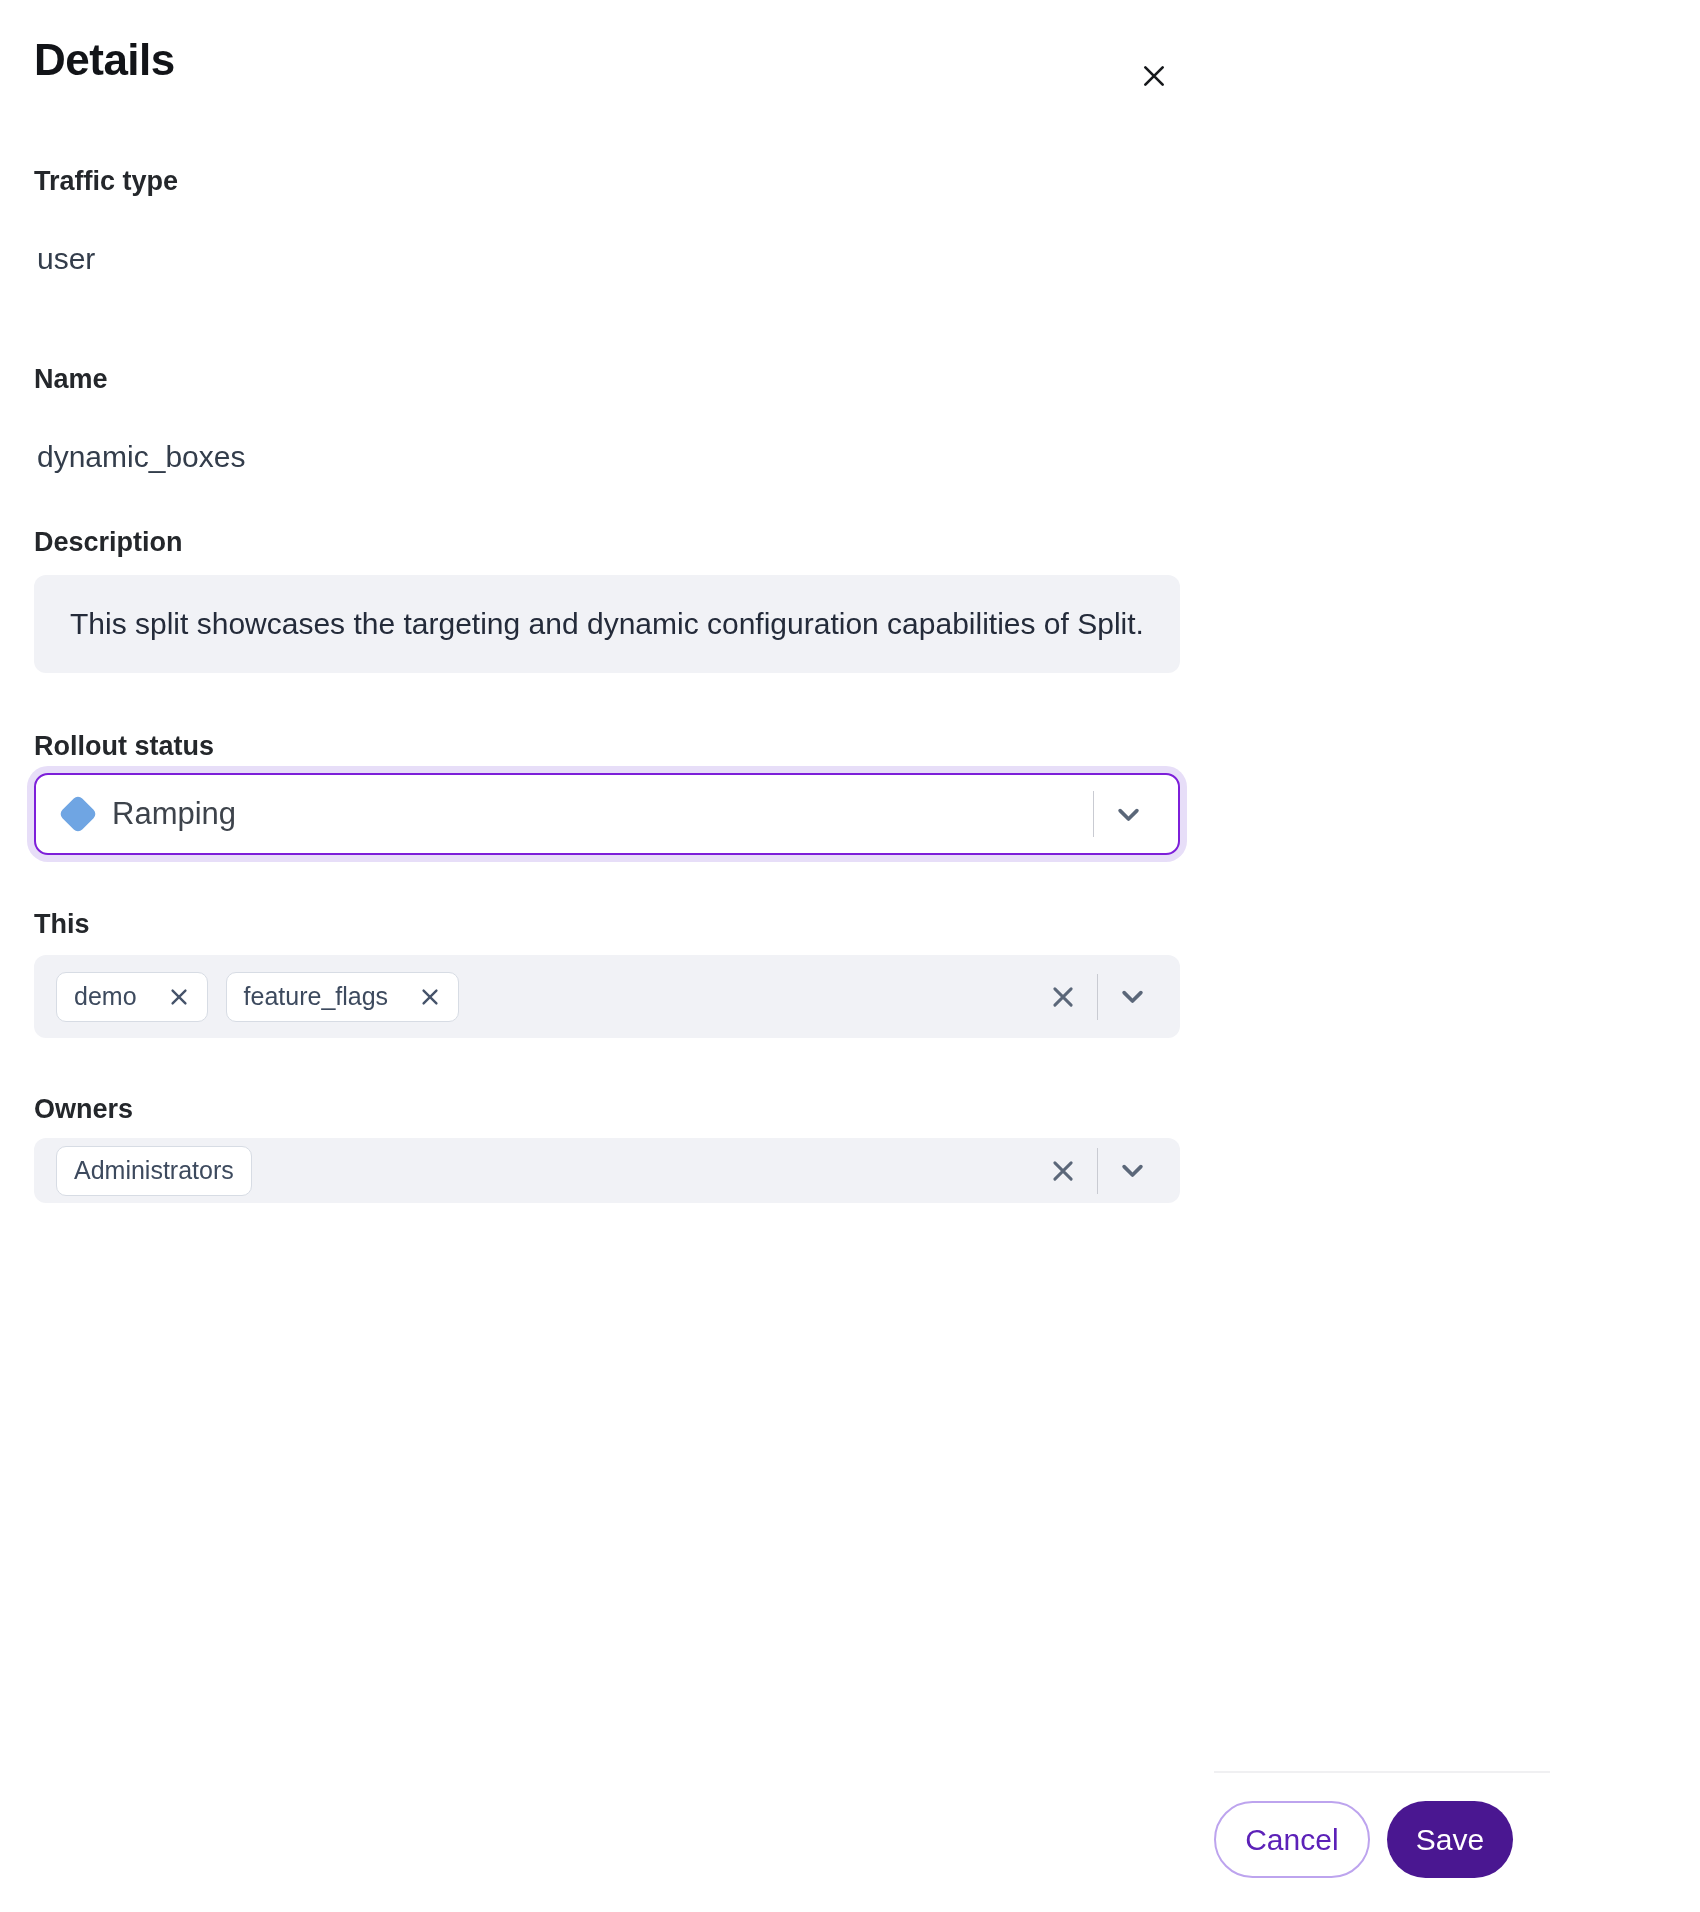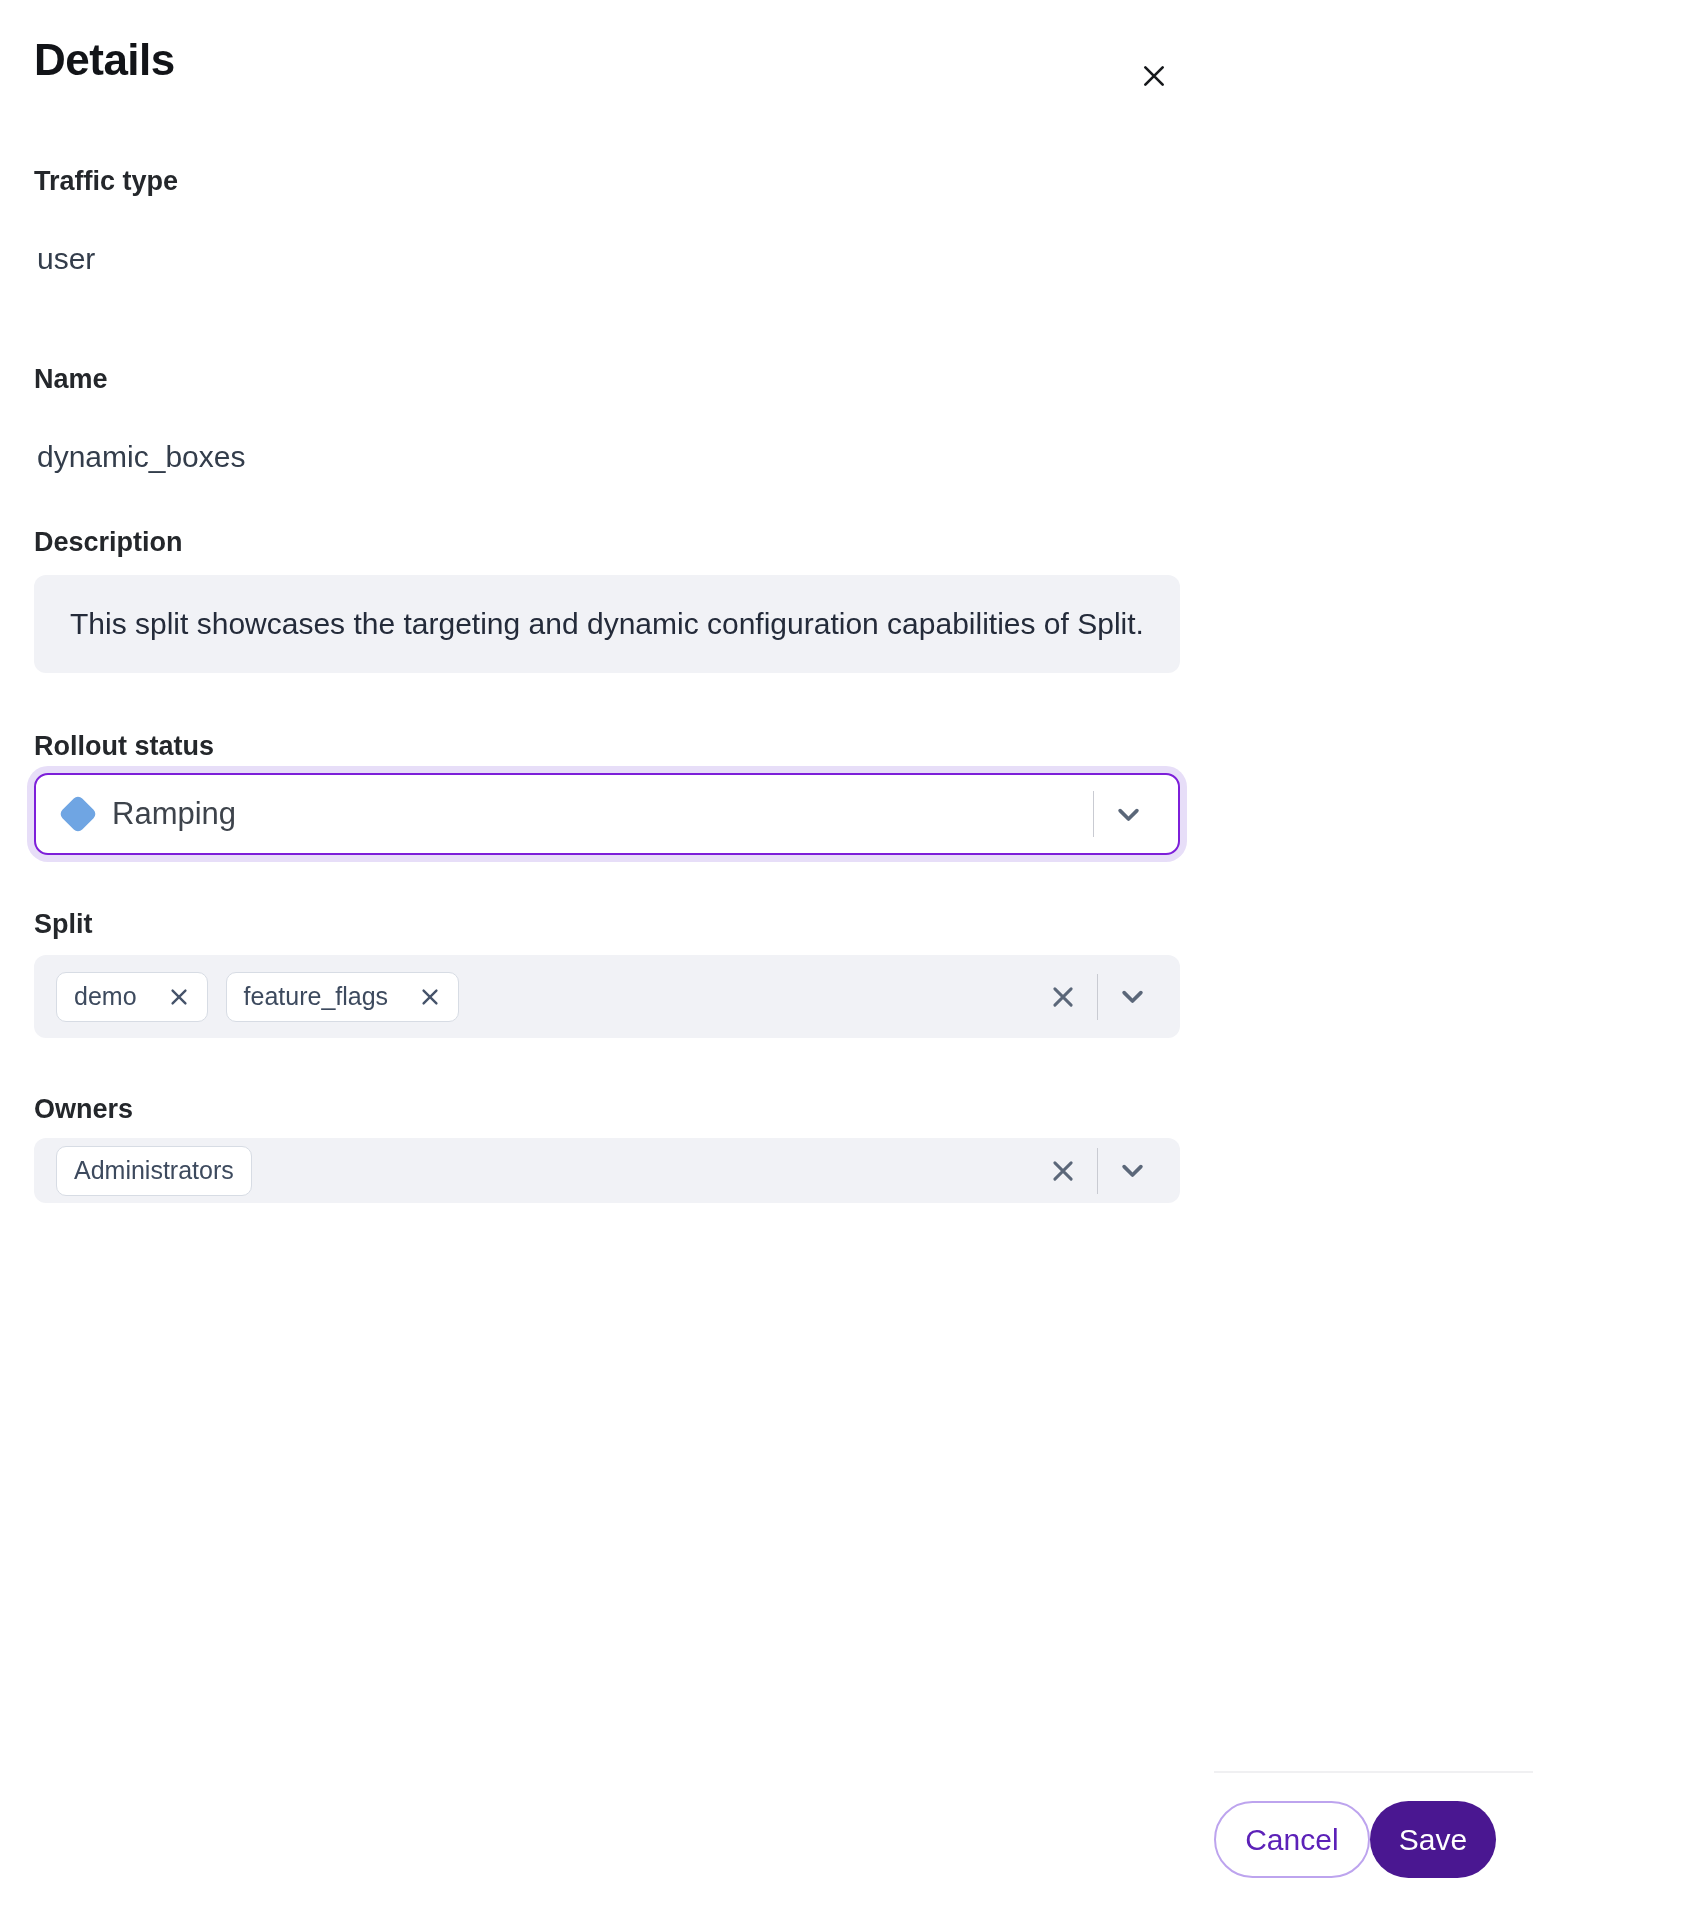--- a/index.html
+++ b/index.html
@@ -47,21 +47,21 @@
   .chips { display:flex; align-items:center; gap:18px; }
   .chip {
     box-sizing:border-box; height:50px; background:#ffffff; border:1px solid #D7DCE4; border-radius:10px;
     display:inline-flex; align-items:center; gap:31px; padding:0 17px;
     font-size:25px; color:#3D4A5E; white-space:nowrap;
   }
   .chip .chip-x { cursor:pointer; }
 
   .footer {
     margin-top:auto; border-top:2px solid #F0F0F2;
-    padding:28px 37px 34px 0; display:flex; justify-content:flex-end; align-items:center; 
+    padding:28px 37px 34px 0; display:flex; justify-content:flex-end; align-items:center; gap:17px;
   }
   .btn { box-sizing:border-box; height:77px; border-radius:40px; font-size:30px; font-family:"Liberation Sans", sans-serif; cursor:pointer; }
   .btn-cancel { width:156px; background:#ffffff; border:2px solid #BDA4EE; color:#5C21B8; }
   .btn-save { width:126px; background:#4A1791; border:none; color:#ffffff; }
 </style>
 </head>
 <body>
 
 <div class="modal">
   <div class="content">
@@ -104,21 +104,21 @@
           <button class="icon-btn" aria-label="Open rollout status options">
             <svg width="31" height="31" viewBox="0 0 24 24">
               <path d="M5.5 9 L12 15.5 L18.5 9" stroke="#5B6779" stroke-width="2.8" stroke-linecap="round" stroke-linejoin="round" fill="none"></path>
             </svg>
           </button>
         </span>
       </div>
     </div>
 
     <div class="group g-tags">
-      <div class="label">Split</div>
+      <div class="label">This</div>
       <div class="field-box chip-box">
         <span class="chips">
 
             <span class="chip">
               <span class="chip-text">demo</span>
               <svg class="chip-x" width="22" height="22" viewBox="0 0 24 24">
                 <path d="M5 5 L19 19 M19 5 L5 19" stroke="#46536A" stroke-width="2.6" stroke-linecap="round" fill="none"></path>
               </svg>
             </span>
 

